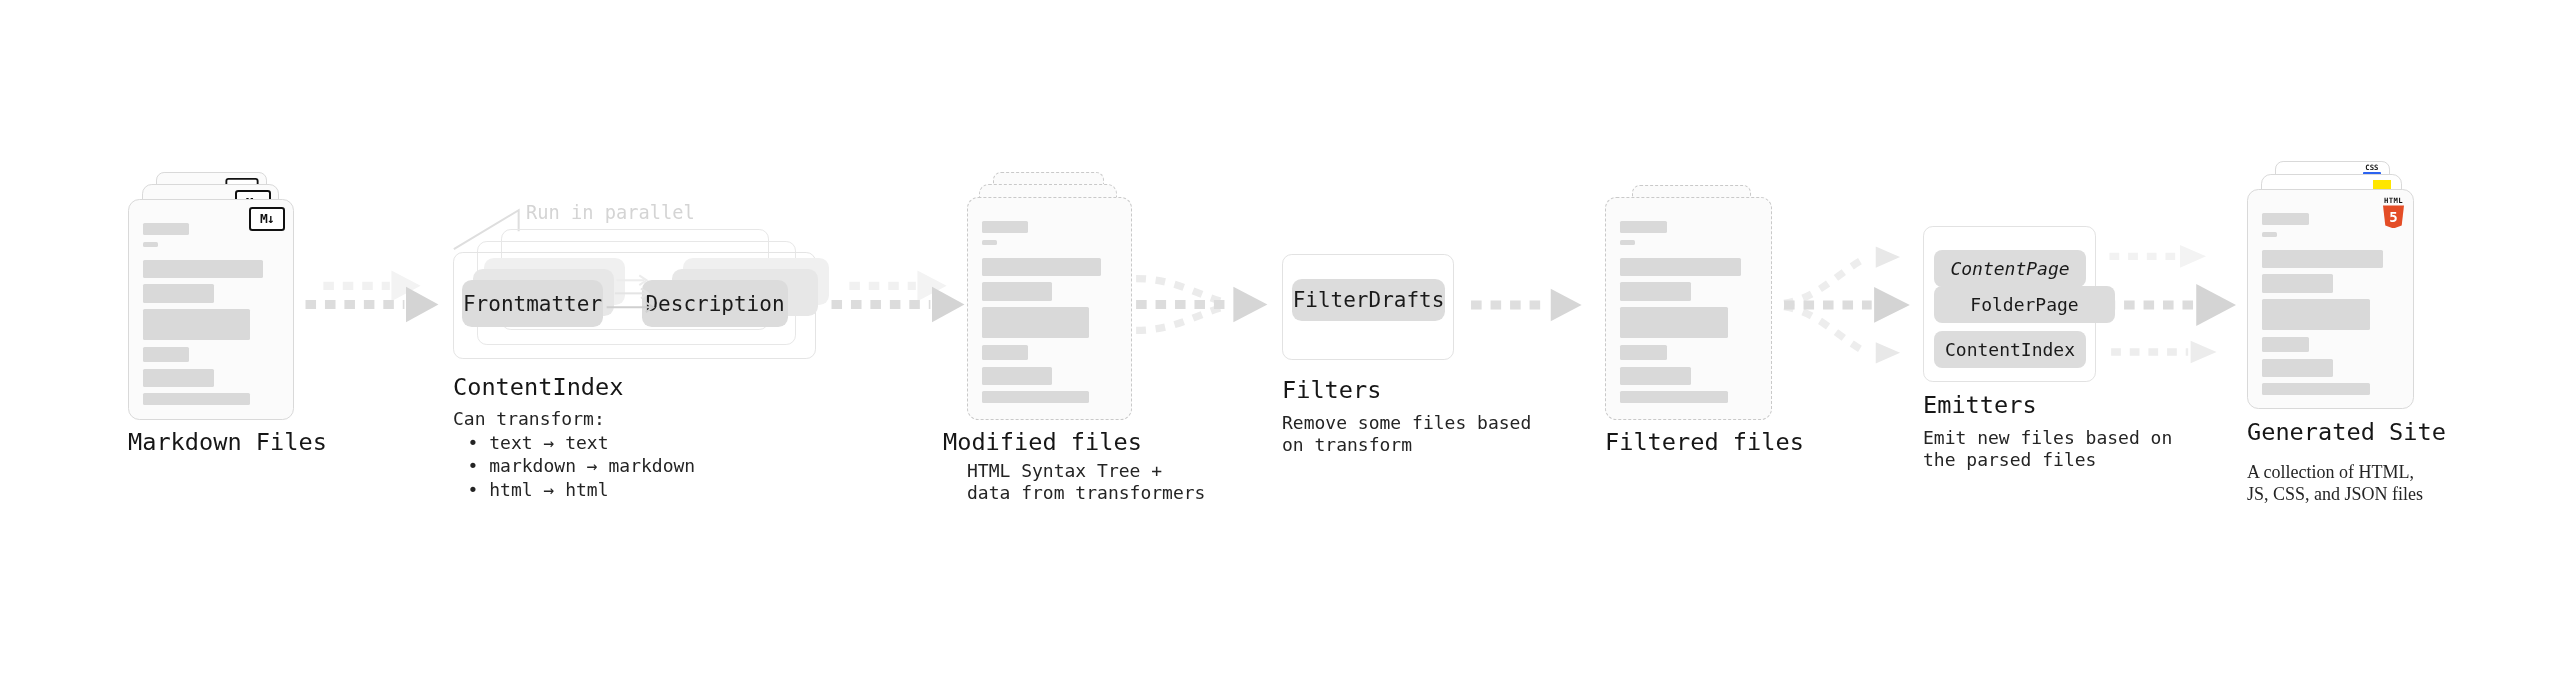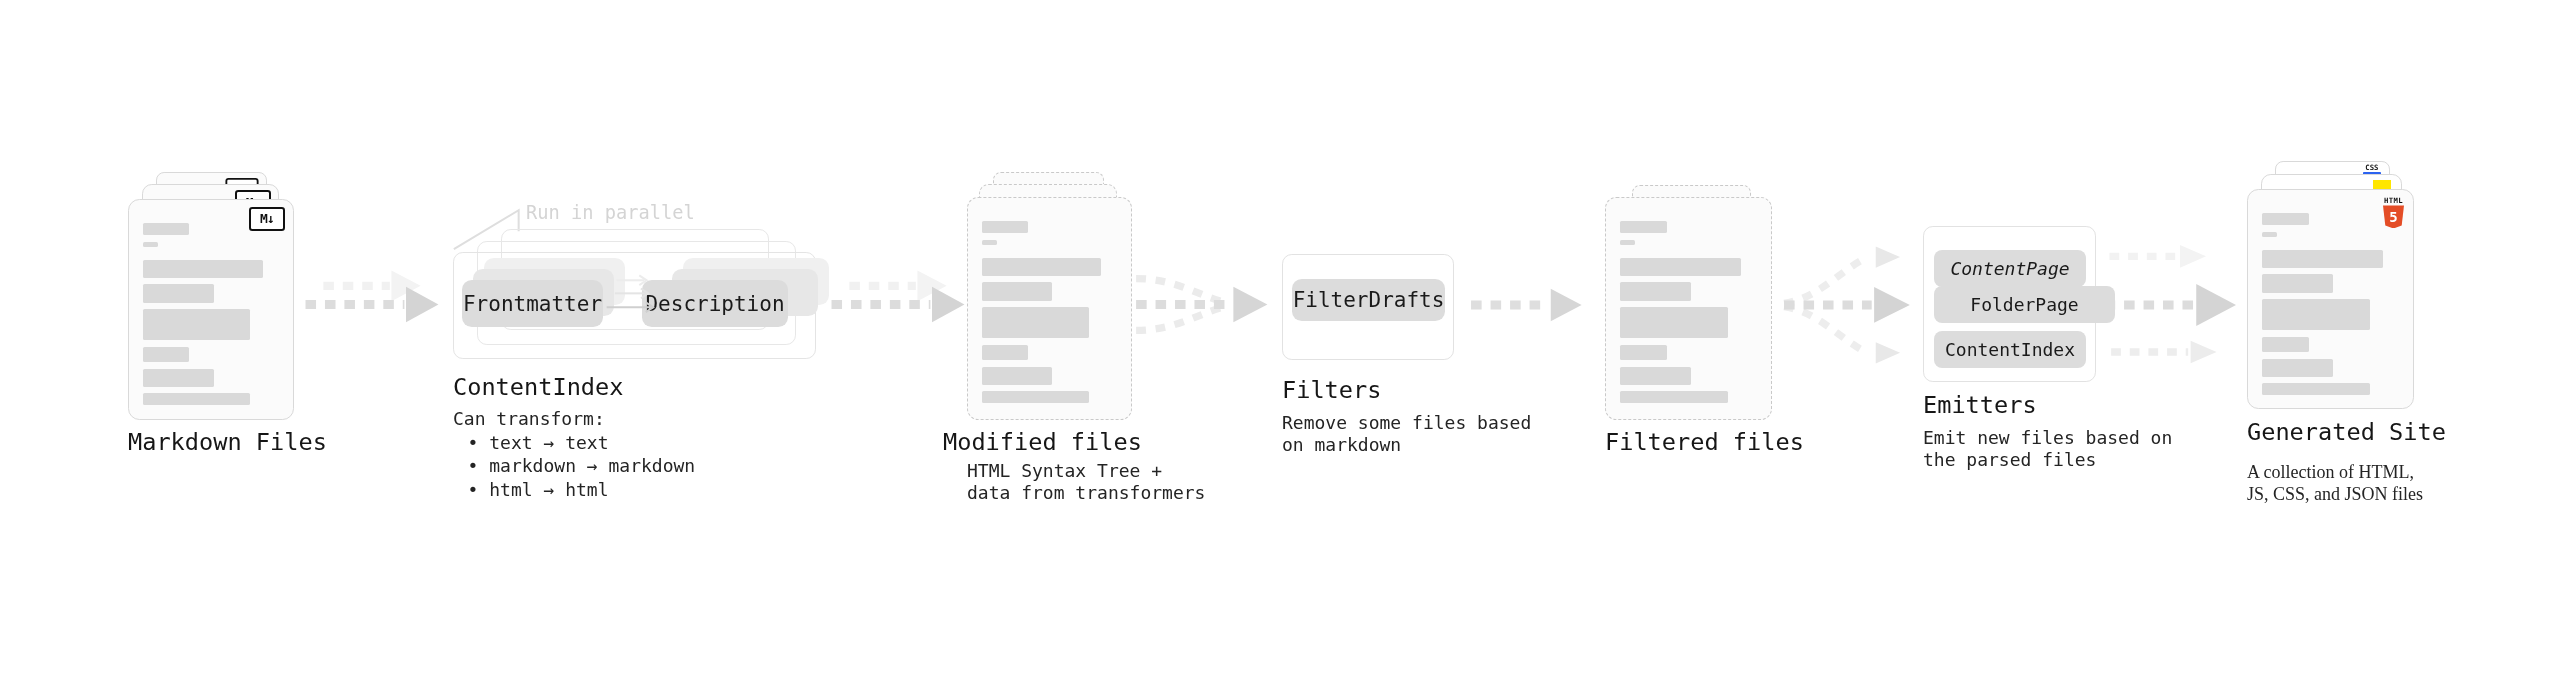--- a/index.html
+++ b/index.html
@@ -155,21 +155,21 @@
     <line x1="5" y1="45" x2="122" y2="45" stroke="#dcdcdc" stroke-width="11" stroke-dasharray="13 11"></line>
     <polygon points="125,23 125,67 167,45" fill="#d6d6d6"></polygon>
   </svg>
 
   <div>
     <div class="fbox" style="left:1282px;top:254px;width:172px;height:106px;"></div>
     <div class="pill" style="left:1292px;top:279px;width:153px;height:42px;">FilterDrafts</div>
     <div class="heading" style="left:1282px;top:376px;">Filters</div>
     <div class="desc" style="left:1282px;top:412px;">
       <div>Remove some files based</div>
-      <div>on markdown</div>
+      <div>on transform</div>
     </div>
   </div>
 
   <svg class="arrow-svg" style="left:1467px;top:287px;" width="126" height="36" viewBox="0 0 155 44">
     <line x1="5" y1="22" x2="100" y2="22" stroke="#dedede" stroke-width="11" stroke-dasharray="13 11"></line>
     <polygon points="103,2 103,42 141,22" fill="#d6d6d6"></polygon>
   </svg>
 
   <div>
     <div class="card dashed" style="left:1632px;top:185px;width:119px;height:41px;border-radius:8.1px;"></div>

